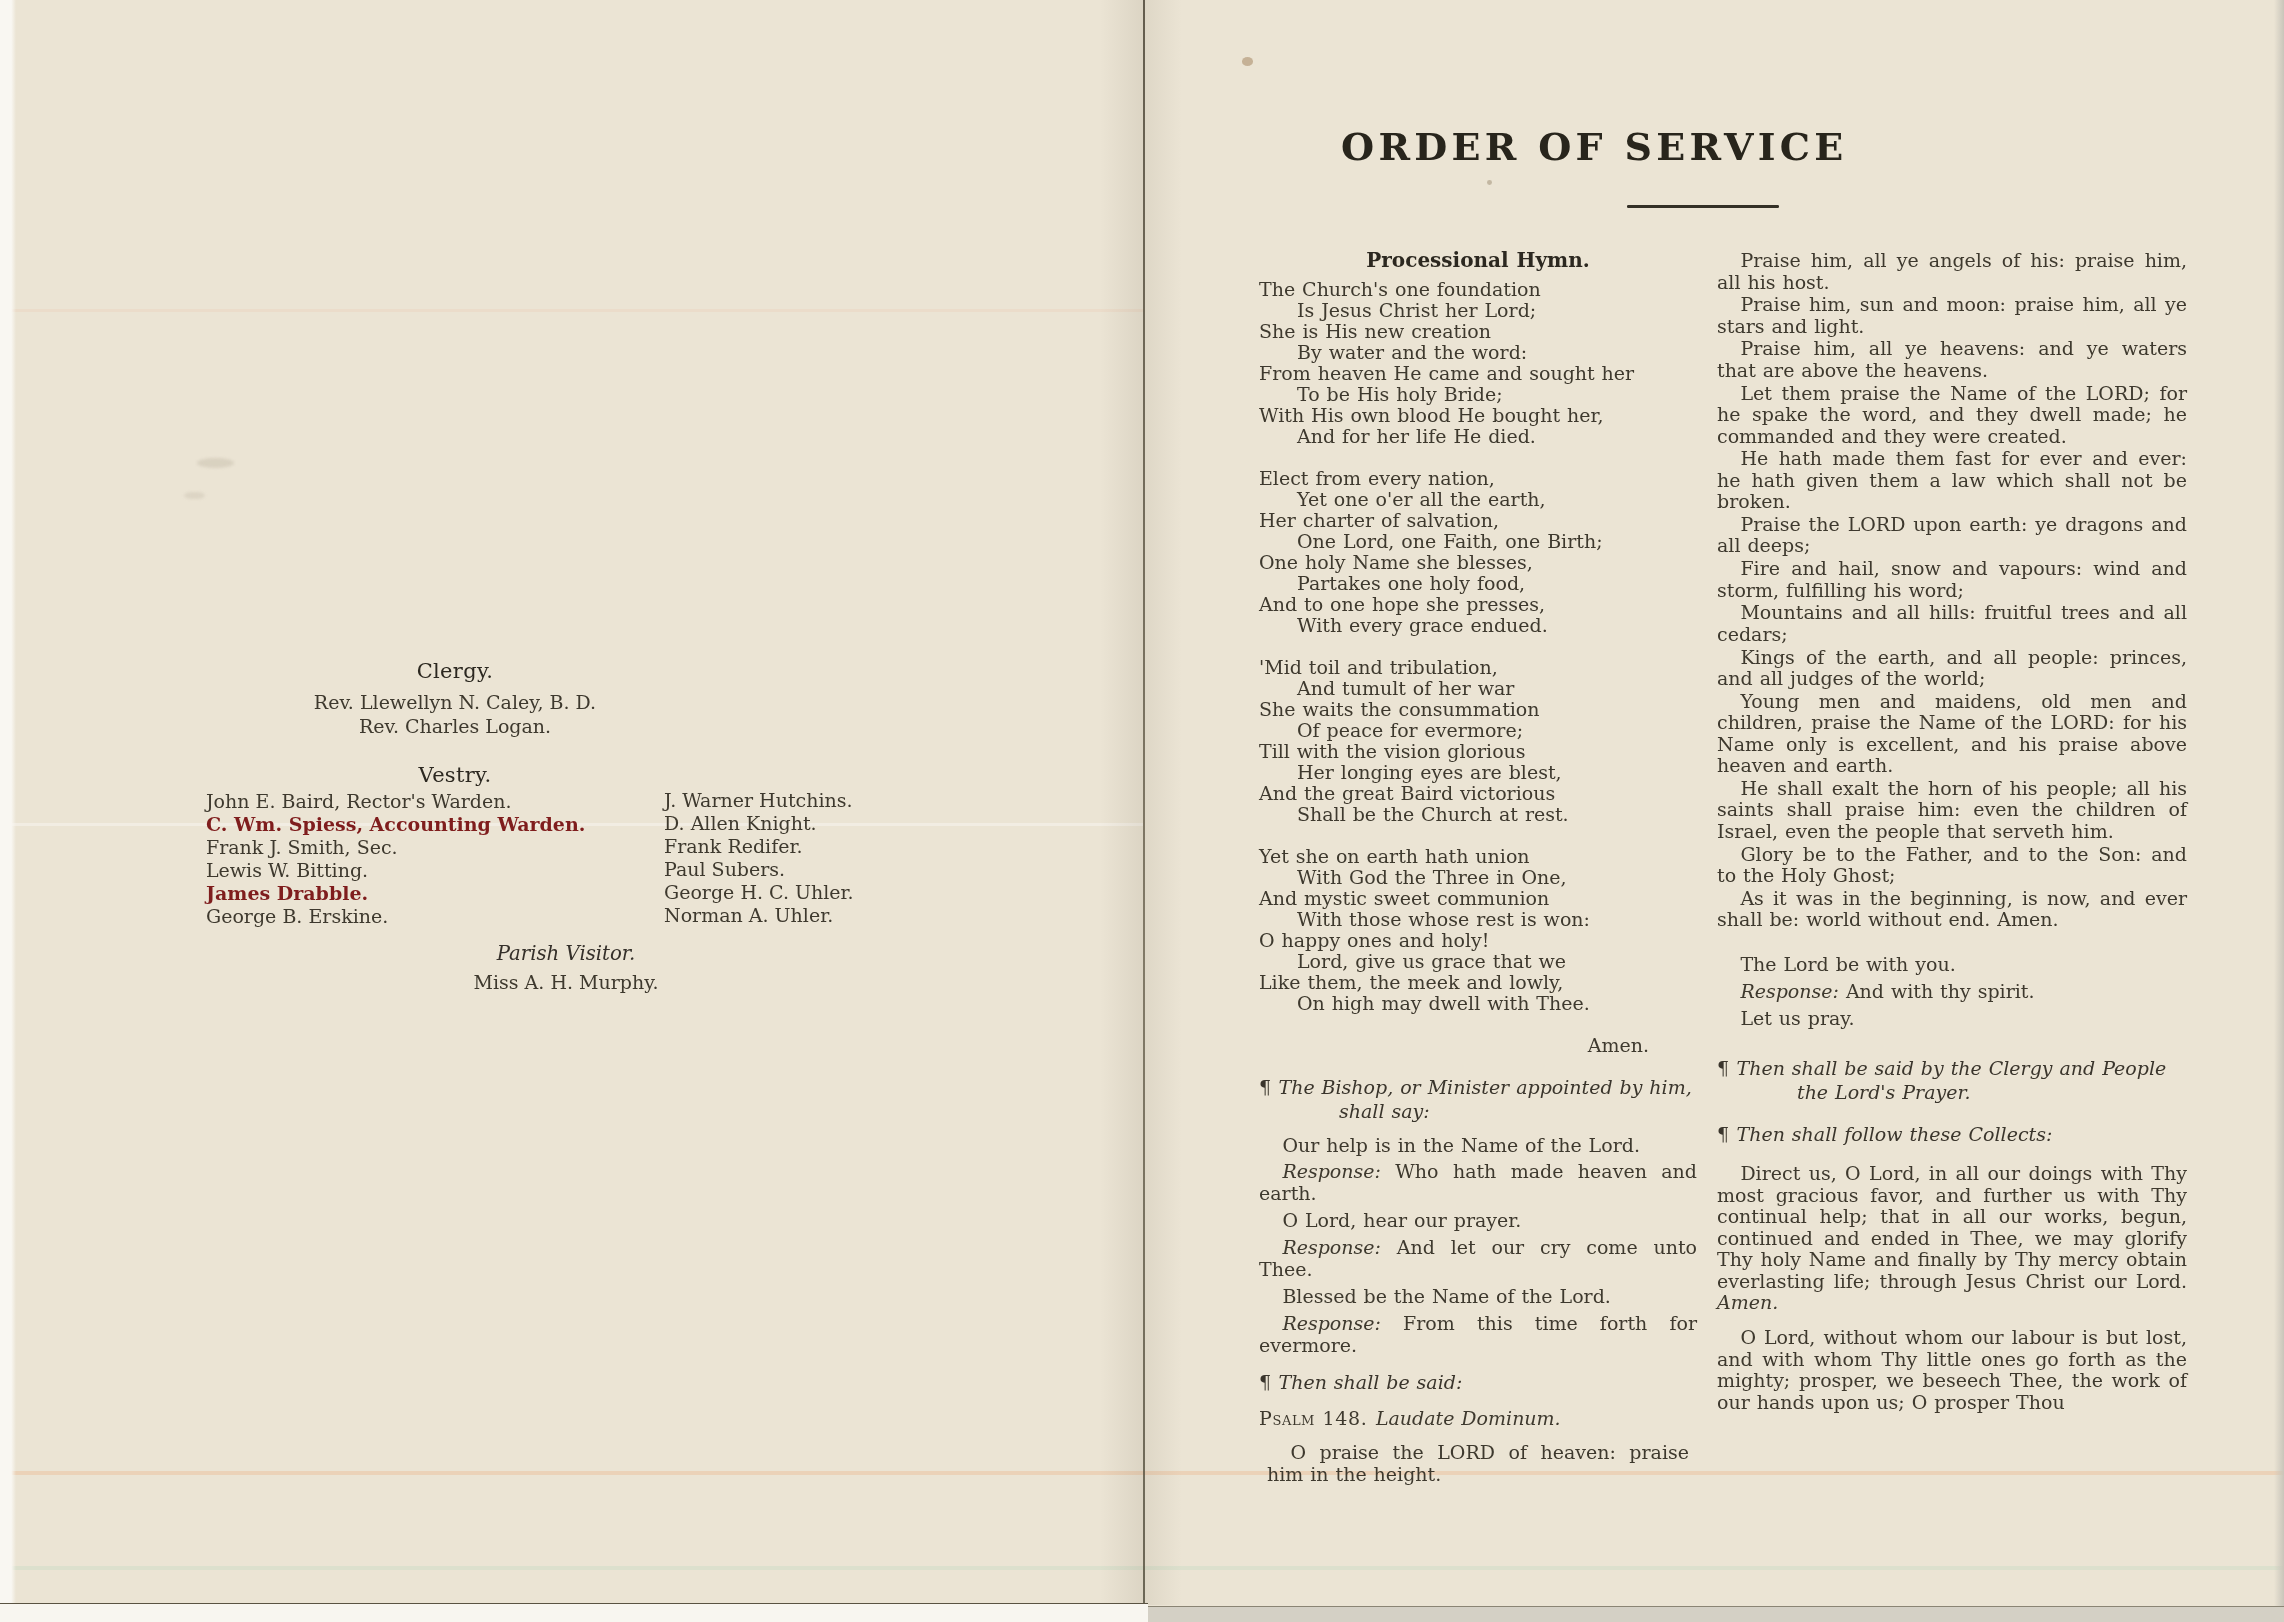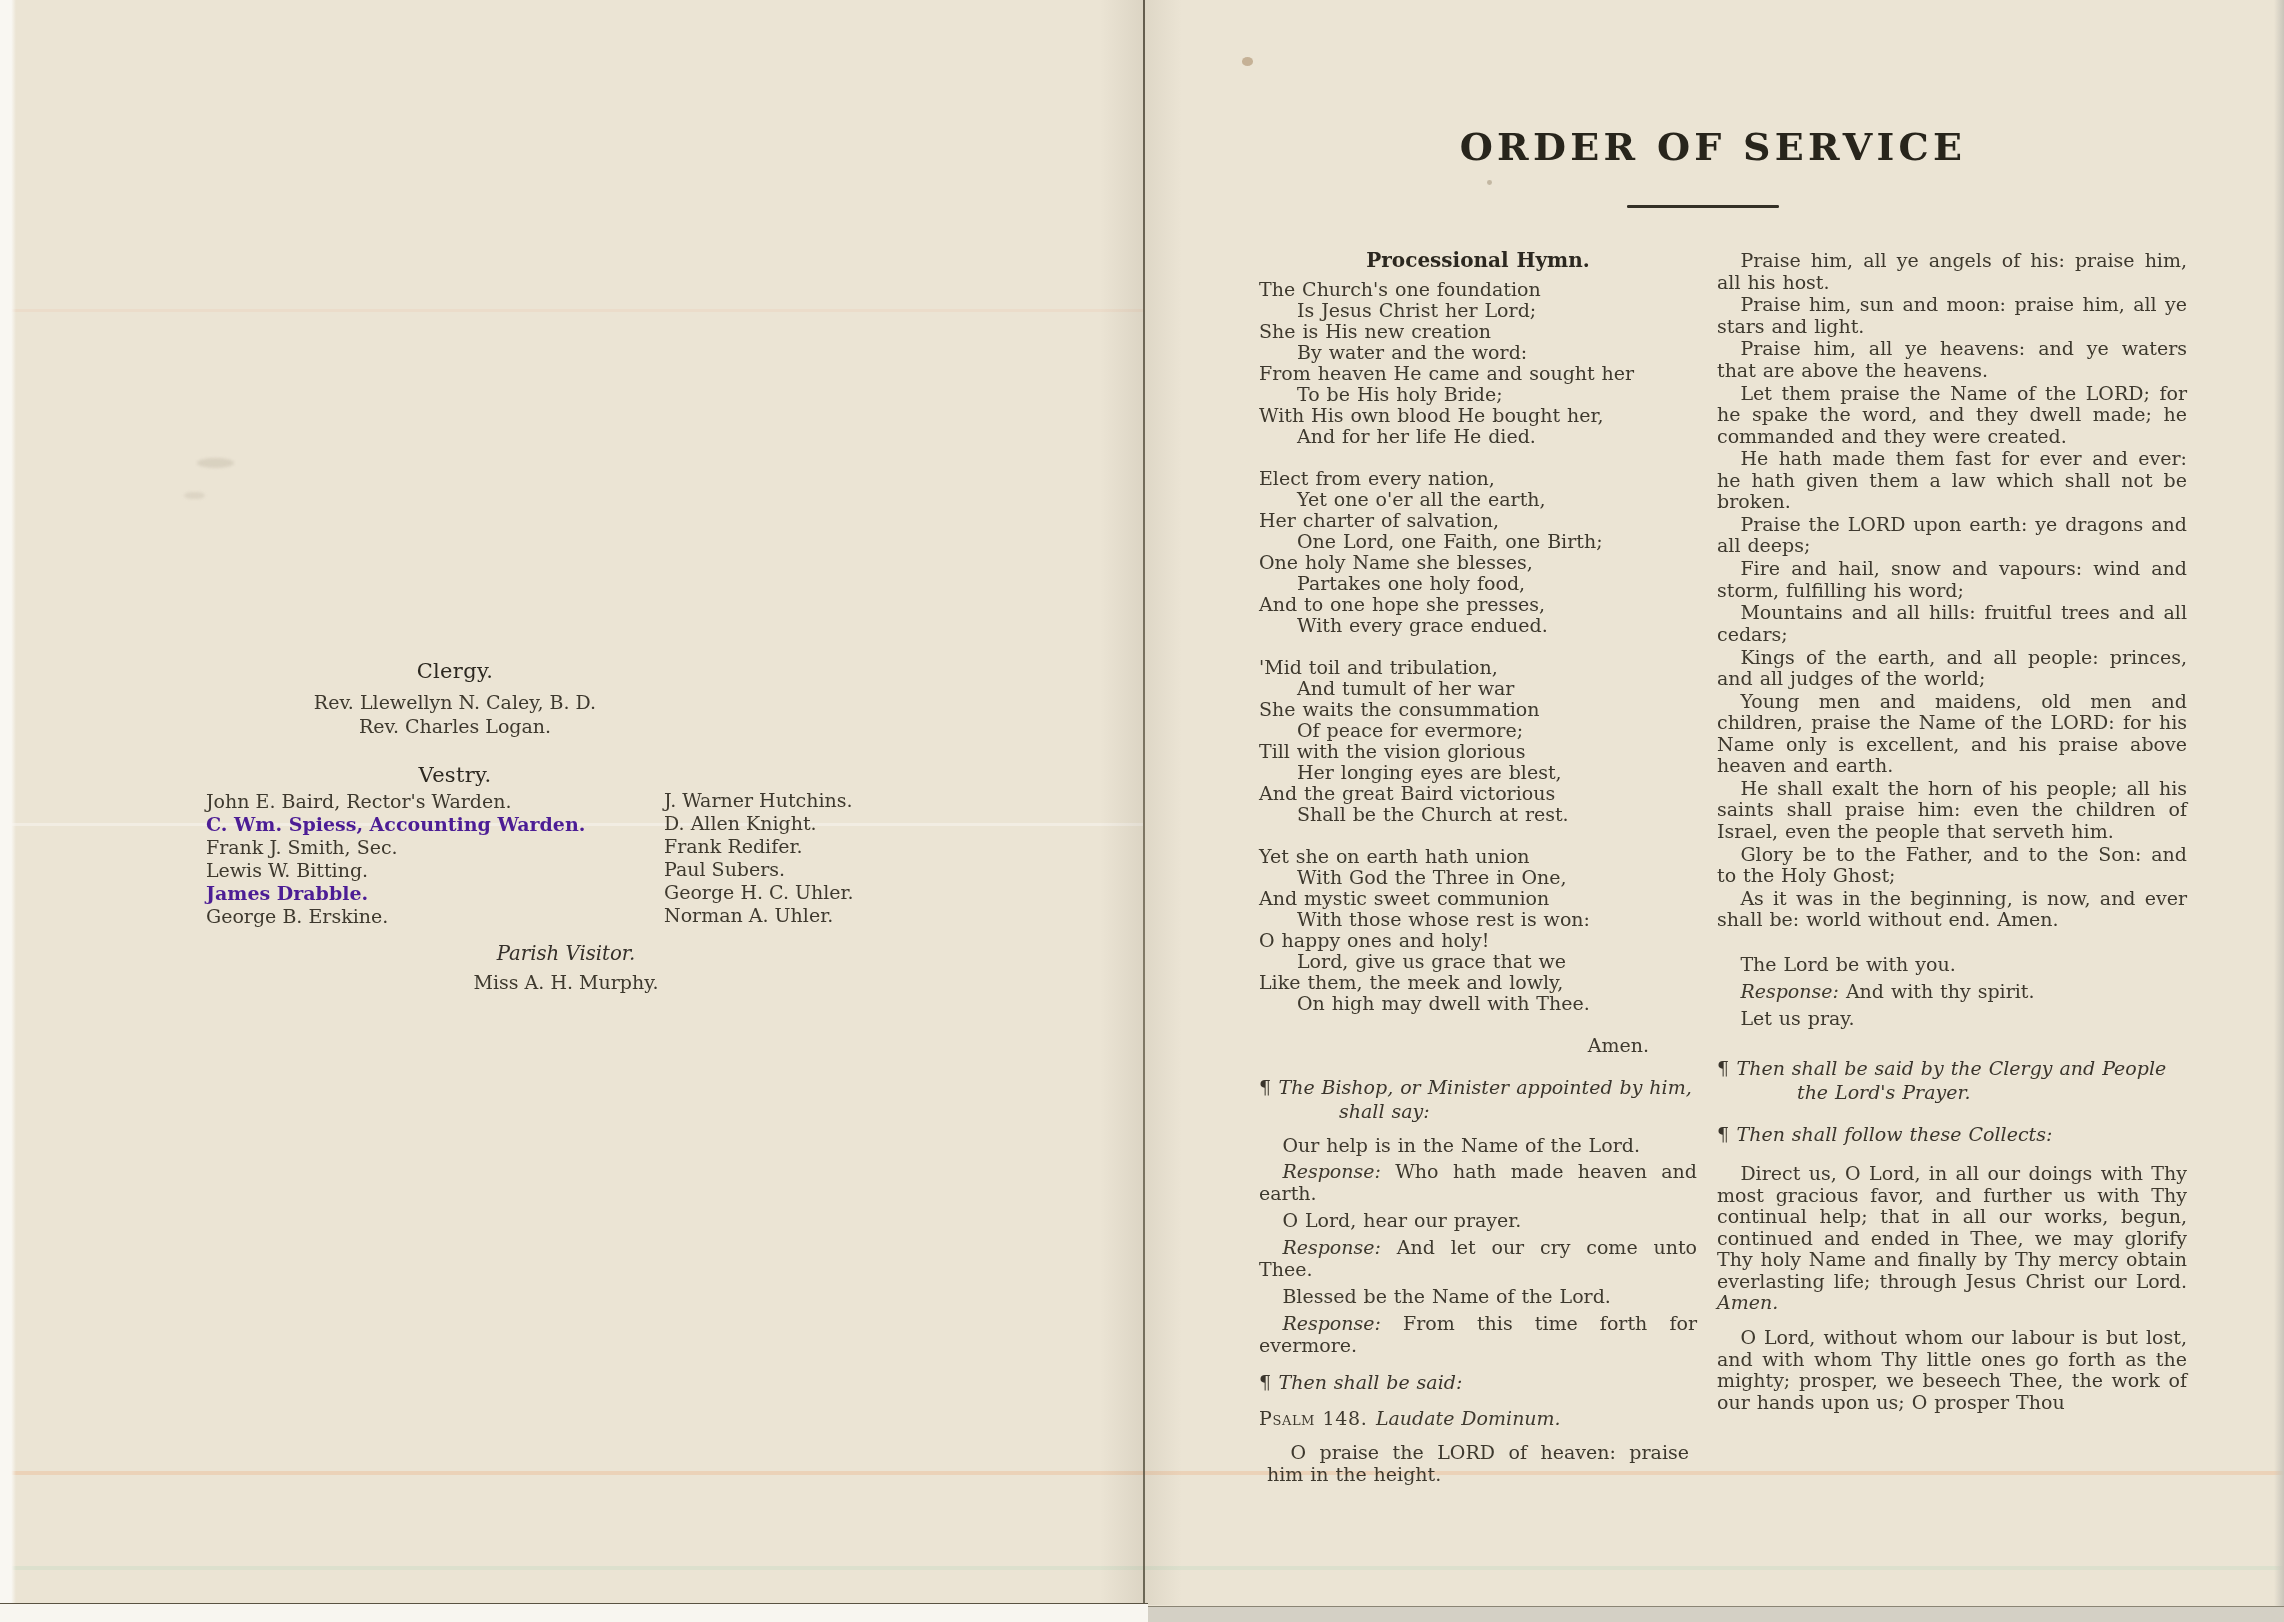--- a/index.html
+++ b/index.html
@@ -42,27 +42,27 @@
   p{margin:8px;}
 
   
   .clergy-block{left:203px;top:659px;width:504px;text-align:center;}
   .section-heading{font-weight:400;font-size:21px;line-height:24.6px;color:#2c2820;letter-spacing:0.3px;}
   .clergy-names{margin-top:6.1px;font-size:19px;line-height:24.6px;}
   .vestry-heading{left:203px;top:763px;width:504px;text-align:center;}
   .vestry-col{font-size:19px;line-height:23px;}
   .vestry-left{left:206px;top:790px;width:455px;}
   .vestry-right{left:664px;top:789px;width:381px;}
-  .vestry-bold{font-weight:700;color:#4c1d95;}
+  .vestry-bold{font-weight:700;color:#7f1d1d;}
   .parish-block{left:203px;top:942px;width:726px;text-align:center;}
   .parish-heading{font-style:italic;font-size:19.7px;line-height:23.4px;color:#35302a;}
   .parish-name{margin-top:5.5px;font-size:19px;}
 
   
-  .title{left:1341px;top:125px;width:744px;text-align:center;
+  .title{left:1341px;top:125px;width:744px;text-align:left;
     font-weight:700;font-size:38px;line-height:43px;letter-spacing:4.3px;color:#28251c;}
   .title-rule{left:1627px;top:205px;width:152px;height:3.1px;background:#343026;border-radius:1.2px;}
 
   .col{font-size:19px;line-height:21.5px;word-spacing:0.9px;}
   .col-left{left:1259px;top:248px;width:438px;}
   .col-right{left:1717px;top:250px;width:470px;}
 
   .hymn-heading{text-align:center;font-weight:700;font-size:20px;line-height:24.6px;
     color:#2c2820;margin-bottom:6.1px;}
   .stanza{margin-bottom:21px;}

